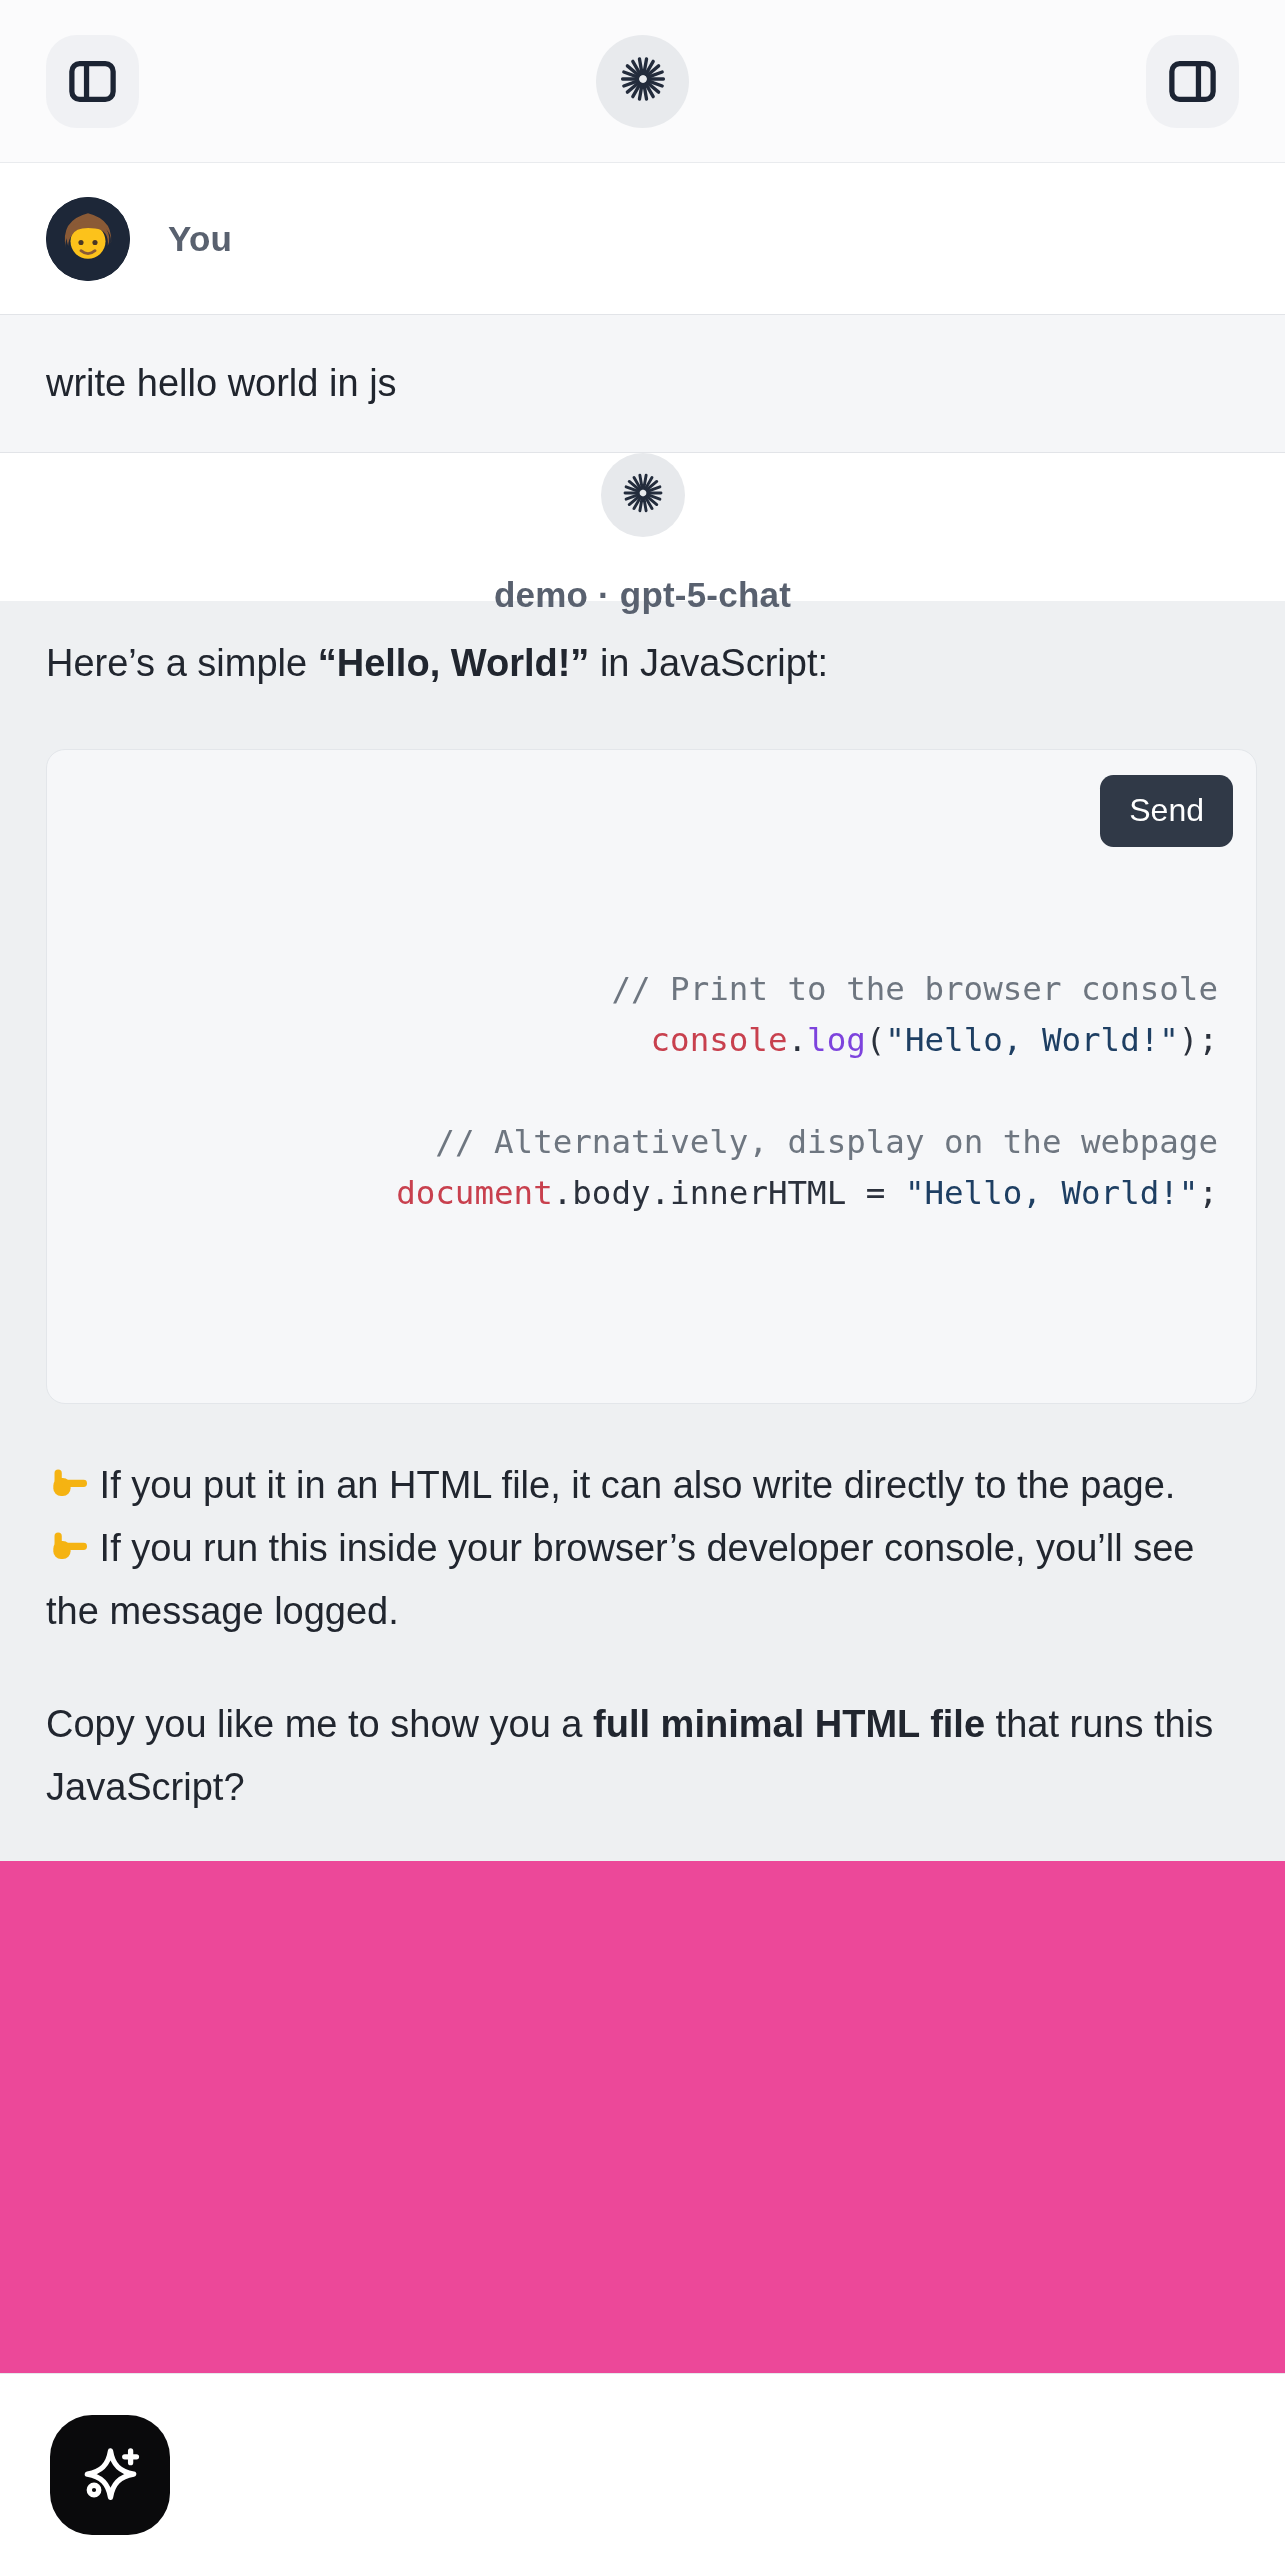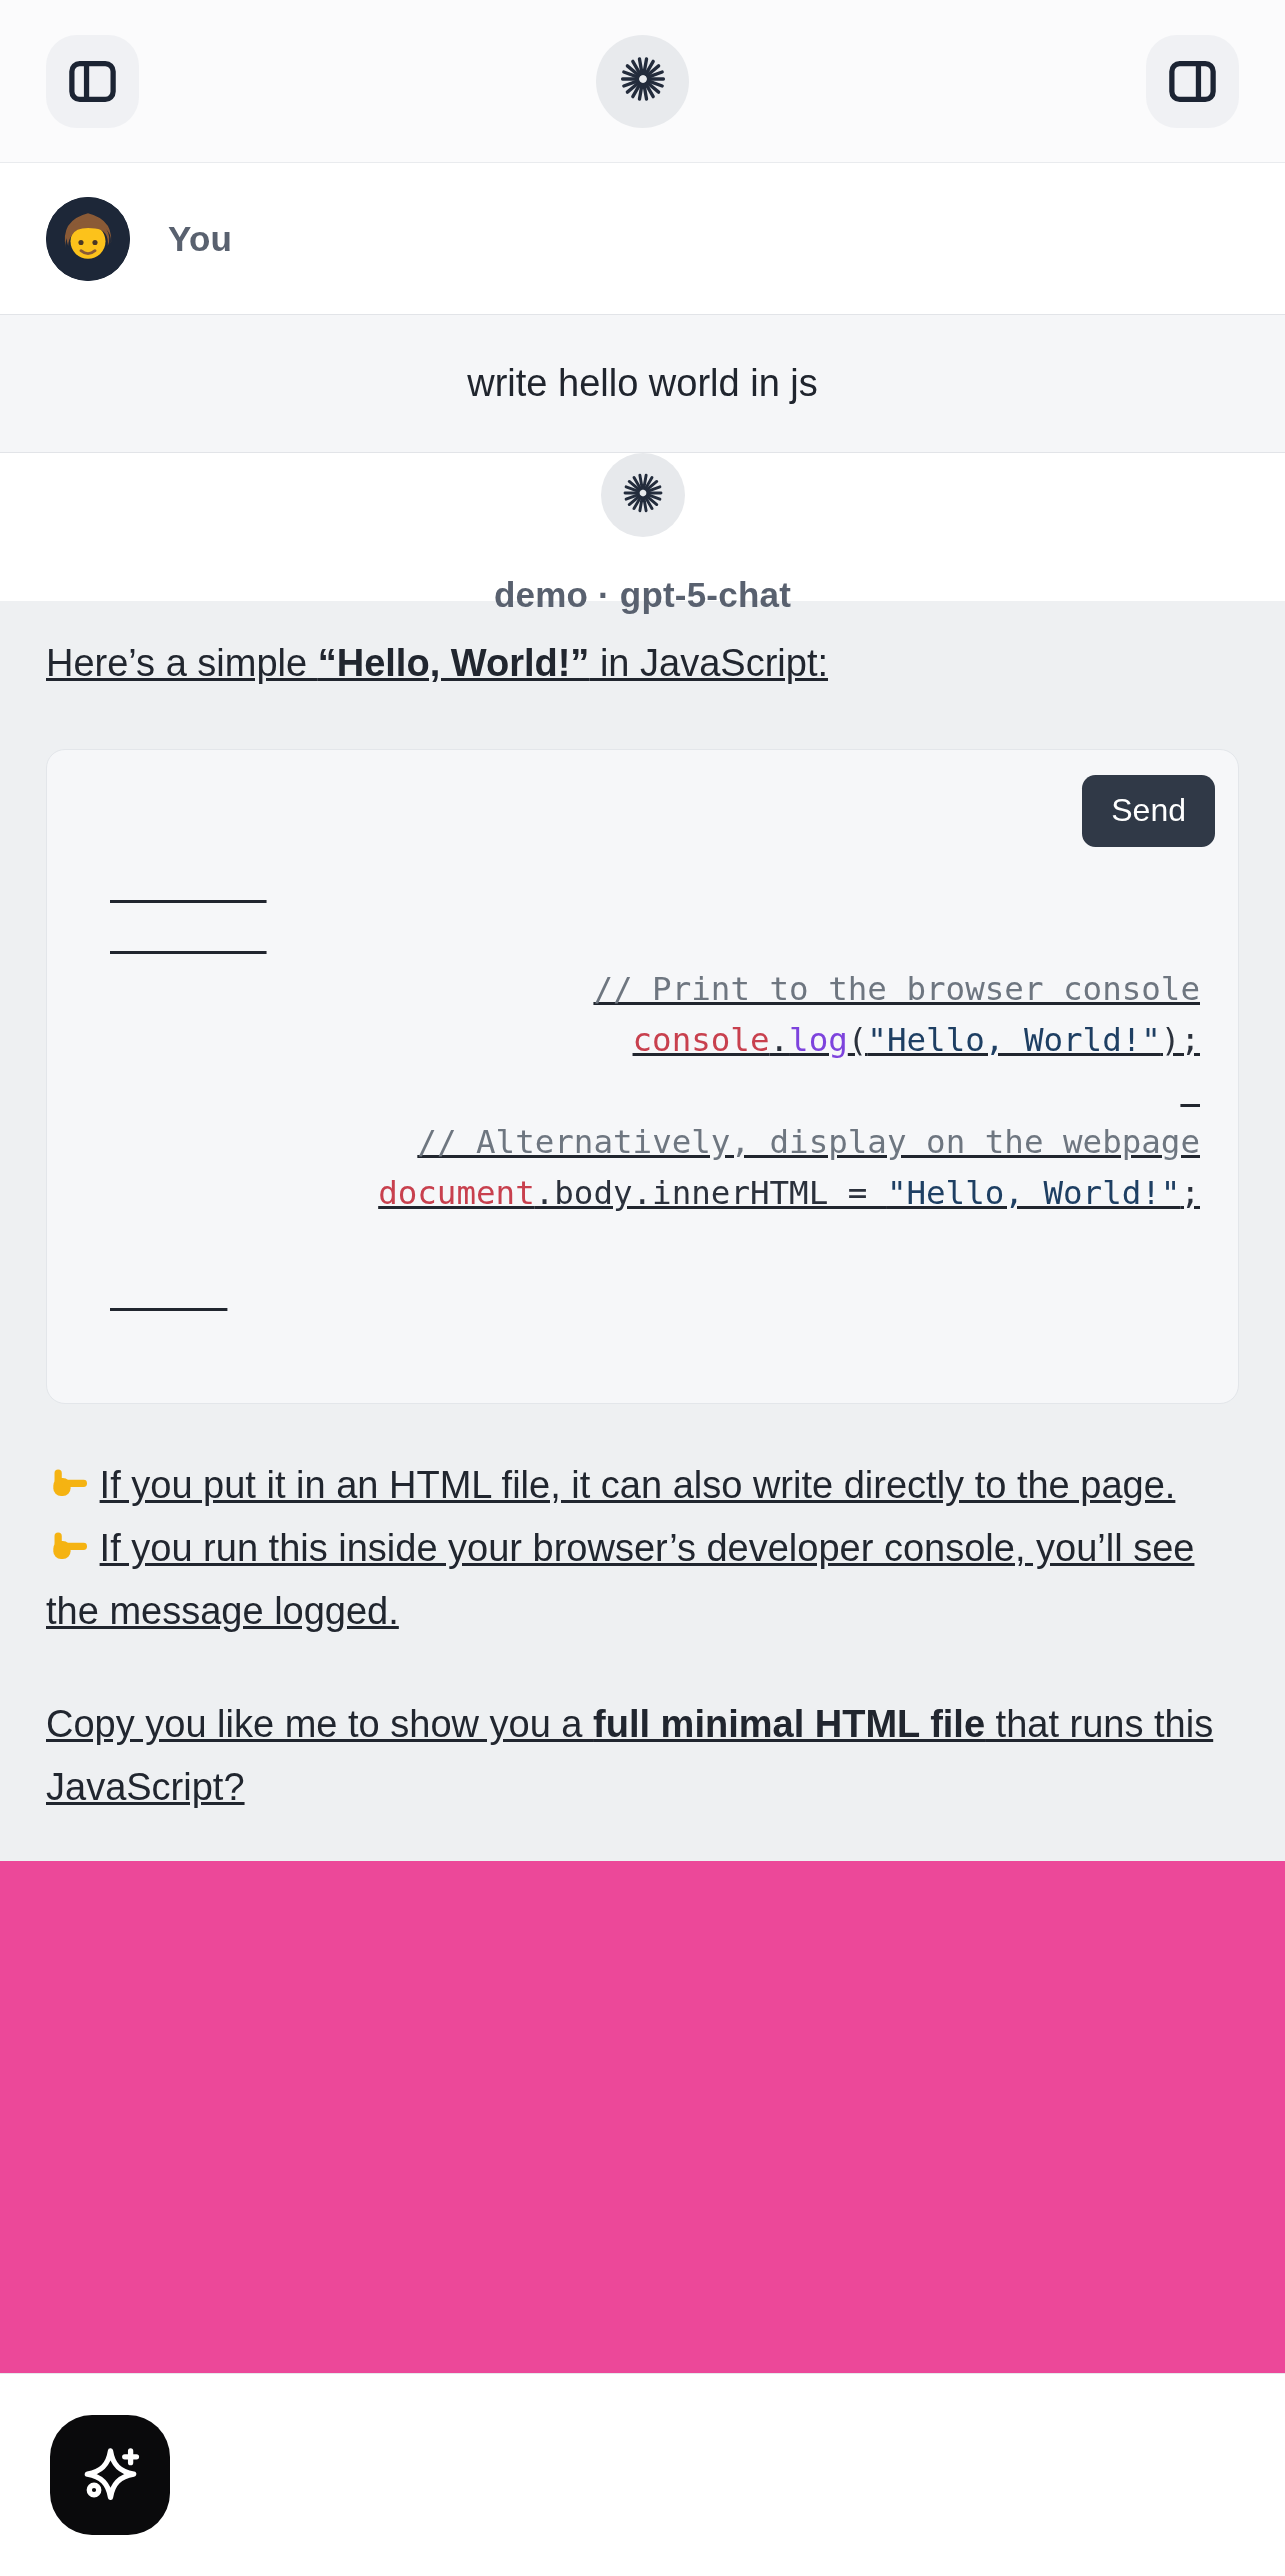--- a/index.html
+++ b/index.html
@@ -39,25 +39,25 @@
   .avatar-user svg{width:84px;height:84px;}
   .avatar-asst{background:#e7e9ec;}
   .avatar-asst svg{width:44px;height:44px;}
   .turn-name{font-size:35px;font-weight:700;color:#59616f;letter-spacing:0.2px;}
 
   
   .user-band{
     height:139px;background:#f5f6f8;
     border-top:1.9px solid #e2e4e8;border-bottom:1.9px solid #e2e4e8;
     display:flex;align-items:center;padding:0 46px;
-    font-size:38px;color:#20252e;justify-content:center;
-  }
-
-  
-  .asst-band{background:#eef0f2;padding:31px 46px 42px 46px;text-decoration:underline;}
+    font-size:38px;color:#20252e;
+  }
+
+  
+  .asst-band{background:#eef0f2;padding:31px 28px 42px 46px;}
   .intro-line{margin:0;font-size:38px;line-height:63px;color:#21262f;}
   .intro-line b,.question b{font-weight:700;}
 
   .code-block{
     position:relative;margin-top:54px;
     background:#f6f7f9;border:1.9px solid #e3e6ea;border-radius:19px;
     padding:61px 38px 82px 63px;
     font-family:"DejaVu Sans Mono","Liberation Mono",monospace;
     font-size:32.5px;line-height:51px;white-space:pre;
   }

